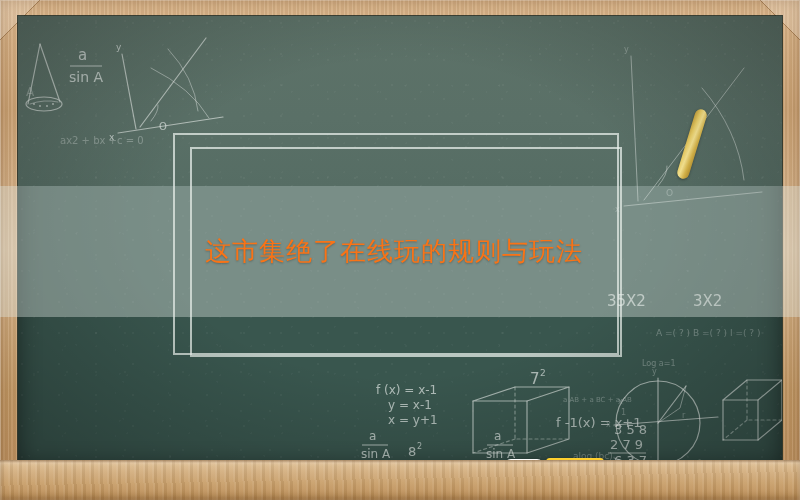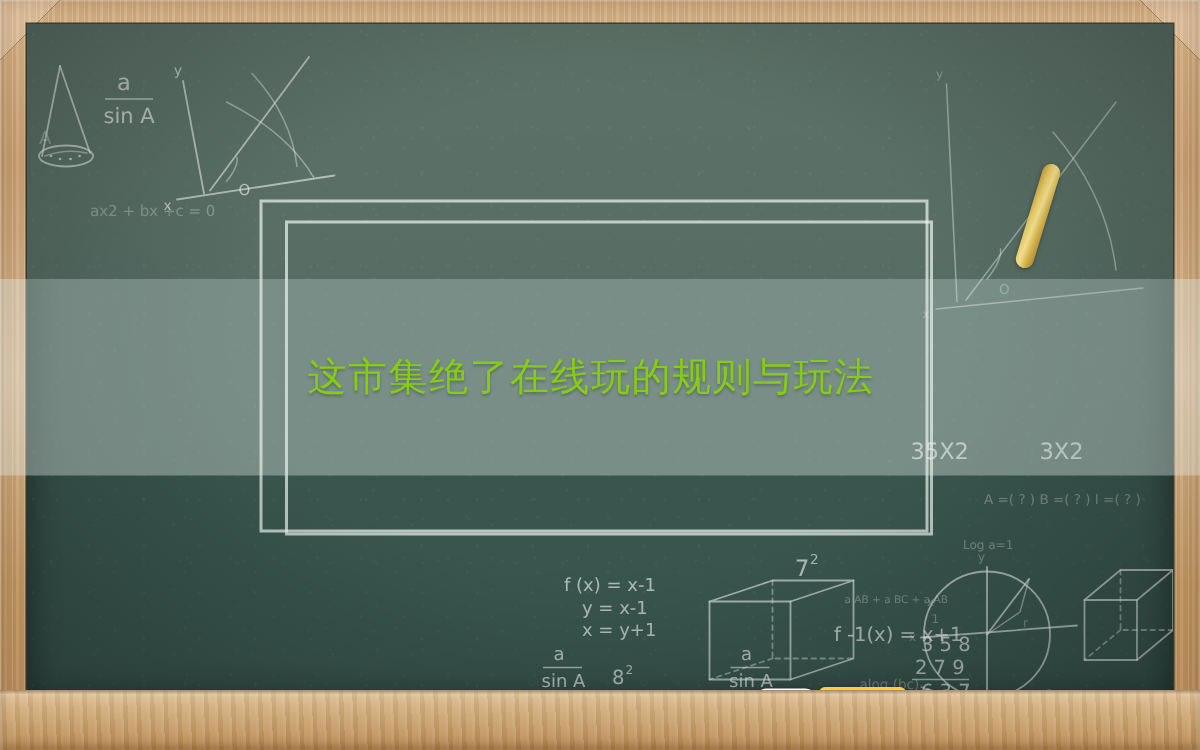--- a/index.html
+++ b/index.html
@@ -94,21 +94,21 @@
   }
 
   
   .title{
     position:absolute;left:0;right:0;top:186px;height:131px;
     display:flex;align-items:center;
     pointer-events:none;
   }
   .title span{
     margin-left:205px;
-    color:#84cc16;
+    color:#f97316;
     font-size:26px;
     letter-spacing:1px;
     font-family:"DejaVu Sans","Liberation Sans",sans-serif;
     text-shadow:0 1px 2px rgba(0,0,0,.25);
     white-space:nowrap;
   }
 
   
   .chalk-stick{
     position:absolute;border-radius:6px;

